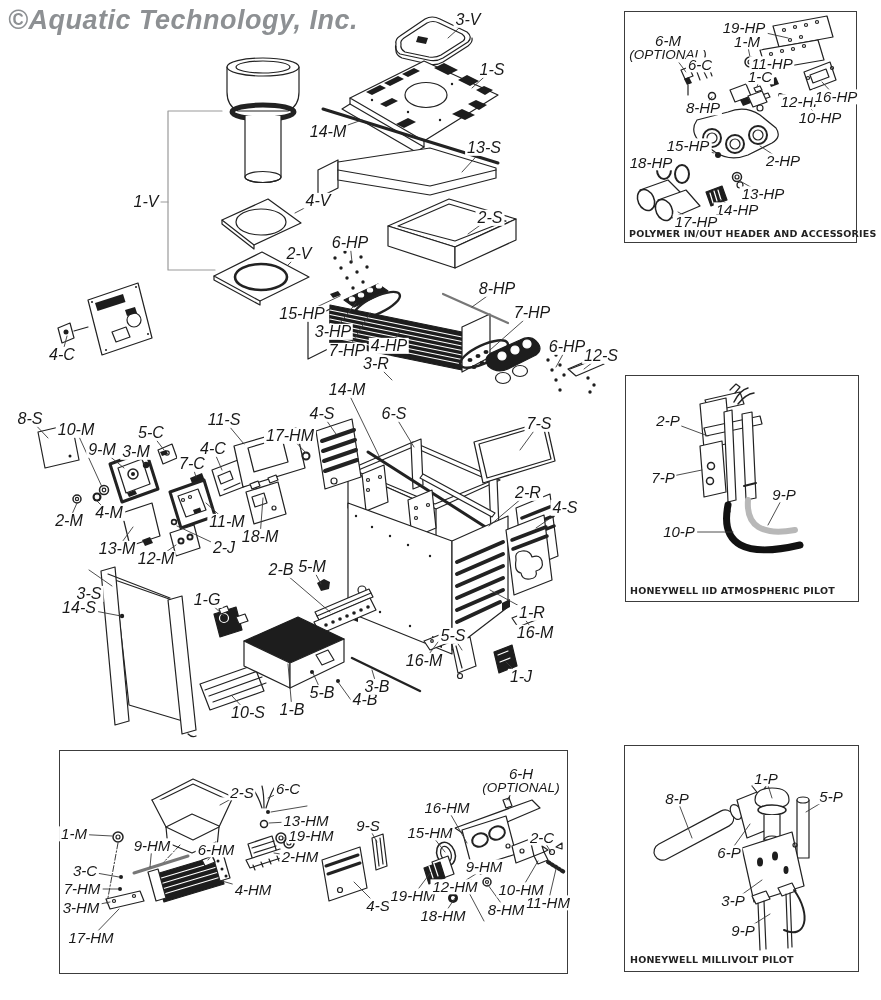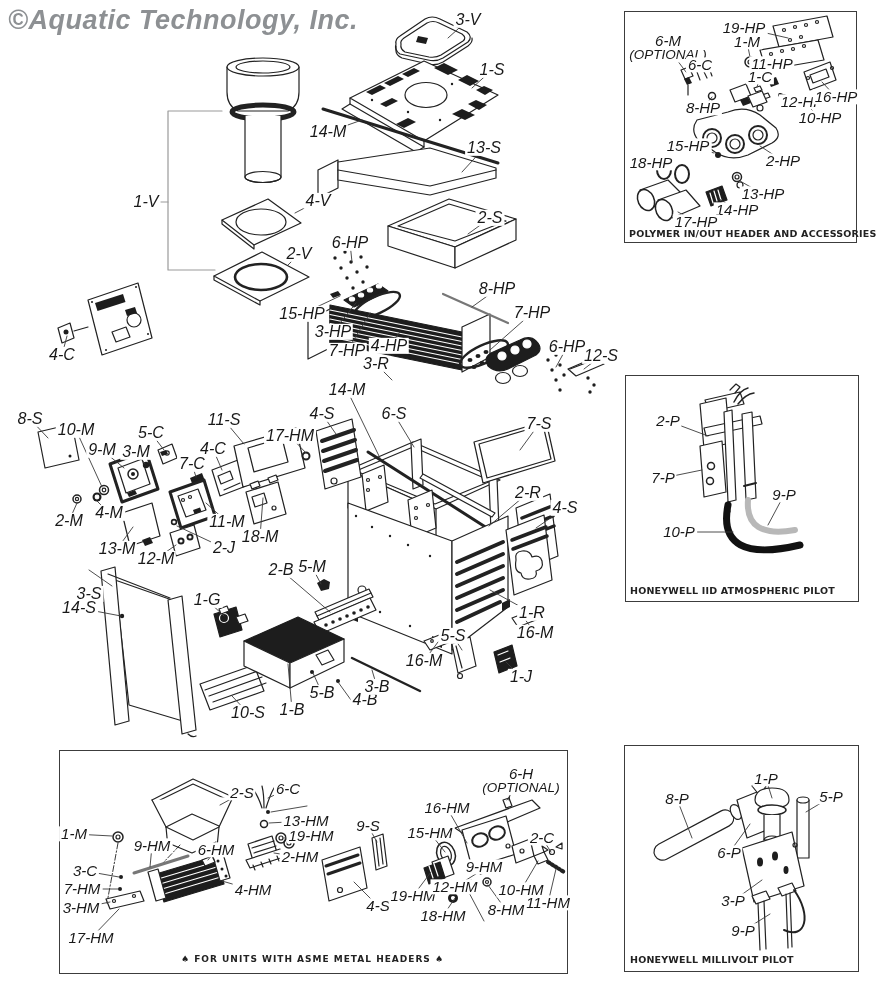--- a/index.html
+++ b/index.html
@@ -38,21 +38,20 @@
   <div id="logo">©Aquatic Technology, Inc.</div>
 
   <div class="inset" style="left:624px;top:11px;width:231px;height:230px"></div>
   <div class="inset" style="left:625px;top:375px;width:232px;height:225px"></div>
   <div class="inset" style="left:624px;top:745px;width:233px;height:225px"></div>
   <div class="inset" style="left:59px;top:750px;width:507px;height:222px"></div>
 
   <div class="caption" id="cap-polymer">POLYMER IN/OUT HEADER AND ACCESSORIES</div>
   <div class="caption" id="cap-iid">HONEYWELL IID ATMOSPHERIC PILOT</div>
   <div class="caption" id="cap-millivolt">HONEYWELL MILLIVOLT PILOT</div>
-  <div class="caption" id="cap-asme">♠ FOR UNITS WITH ASME METAL HEADERS ♠</div>
 
   <svg id="art" width="881" height="1000" viewBox="0 0 881 1000">
 
     <g>
       <path class="gray" d="M222,111 H168 V270 H215"></path>
       <path class="gray" d="M158,202 H168"></path>
       <path class="f" d="M227,67 L227,92 Q227,106 238,111 L288,111 Q299,106 299,92 L299,67"></path>
       <ellipse class="f" cx="263" cy="67" rx="36" ry="9"></ellipse>
       <ellipse cx="263" cy="67" rx="27" ry="6"></ellipse>
       <ellipse cx="263" cy="112" rx="31" ry="7" style="stroke-width:5"></ellipse>

